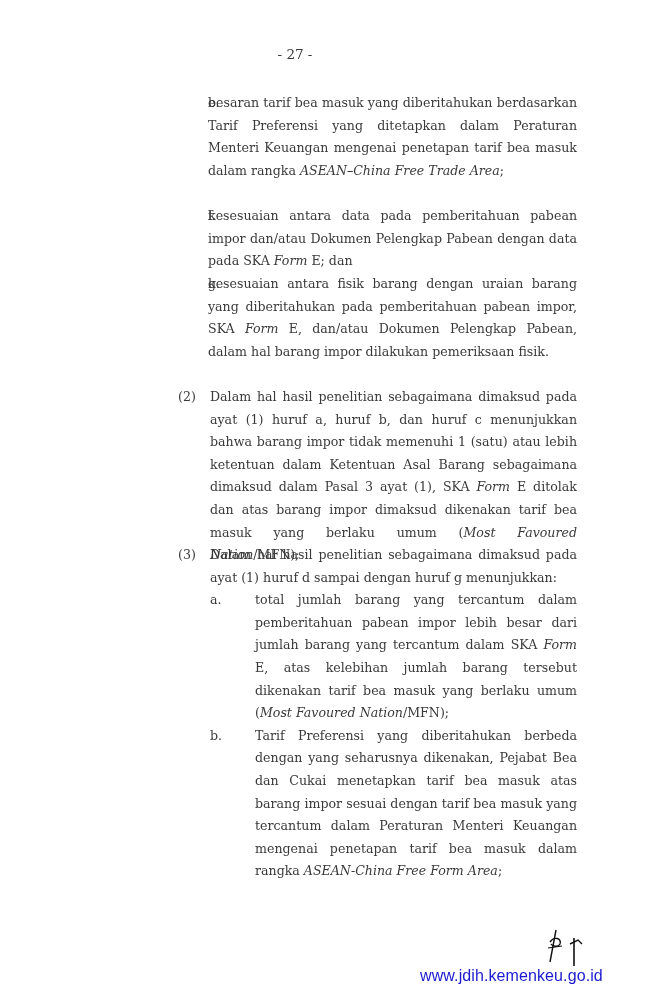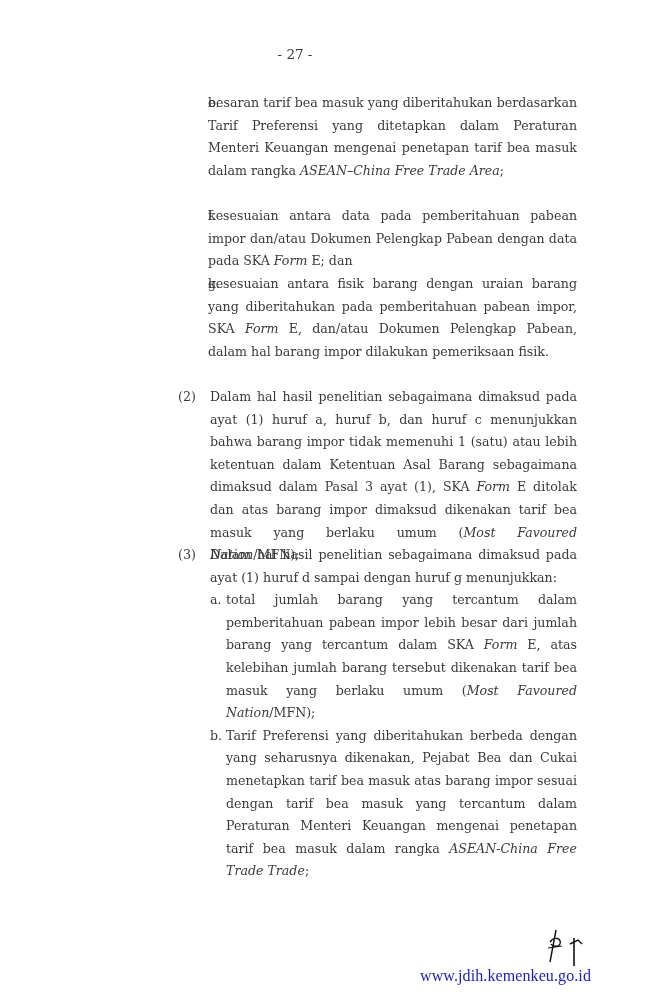--- a/index.html
+++ b/index.html
@@ -13,23 +13,23 @@
   i { font-style: italic; }
   .sub-e { left: 208px; top: 92px; width: 369px; }
   .sub-e .text, .sub-f .text, .sub-g .text { }
   .sub-f { left: 208px; top: 205px; width: 369px; }
   .sub-g { left: 208px; top: 273px; width: 369px; }
   .para-2 { left: 178px; top: 386px; width: 399px; }
   .para-2 .text { margin-left: 32px; }
   .para-3 { left: 178px; top: 544px; width: 399px; }
   .para-3 > .intro { margin-left: 32px; }
   .sub3 { position: relative; margin-left: 32px; }
-  .sub3 .text { margin-left: 16px; }
+  .sub3 .text { margin-left: 45px; }
   .signature { position: absolute; left: 540px; top: 928px; width: 60px; height: 40px; }
-  .footer-link { position: absolute; left: 420px; top: 967px; font-family: Liberation Serif, serif;
+  .footer-link { position: absolute; left: 420px; top: 967px; font-family: Liberation Sans, sans-serif;
                  font-size: 16px; color: #1a1ad0; letter-spacing: 0.1px; text-align: center; }
 </style>
 </head>
 <body>
 
 <div class="page-number">- 27 -</div>
 
 <div class="block sub-e">
   <span class="marker">e.</span>
   <div class="text"><span>besaran tarif bea masuk yang diberitahukan berdasarkan Tarif Preferensi yang ditetapkan dalam Peraturan Menteri Keuangan mengenai penetapan tarif bea masuk dalam rangka </span><i>ASEAN–China Free Trade Area</i><span>;</span></div>
@@ -52,21 +52,21 @@
 
 <div class="block para-3">
   <span class="marker">(3)</span>
   <div class="text intro">Dalam hal hasil penelitian sebagaimana dimaksud pada ayat (1) huruf d sampai dengan huruf g menunjukkan:</div>
   <div class="sub3">
     <span class="marker">a.</span>
     <div class="text"><span>total jumlah barang yang tercantum dalam pemberitahuan pabean impor lebih besar dari jumlah barang yang tercantum dalam SKA </span><i>Form</i><span> E, atas kelebihan jumlah barang tersebut dikenakan tarif bea masuk yang berlaku umum (</span><i>Most Favoured Nation</i><span>/MFN);</span></div>
   </div>
   <div class="sub3">
     <span class="marker">b.</span>
-    <div class="text"><span>Tarif Preferensi yang diberitahukan berbeda dengan yang seharusnya dikenakan, Pejabat Bea dan Cukai menetapkan tarif bea masuk atas barang impor sesuai dengan tarif bea masuk yang tercantum dalam Peraturan Menteri Keuangan mengenai penetapan tarif bea masuk dalam rangka </span><i>ASEAN-China Free Trade Trade</i><span>;</span></div>
+    <div class="text"><span>Tarif Preferensi yang diberitahukan berbeda dengan yang seharusnya dikenakan, Pejabat Bea dan Cukai menetapkan tarif bea masuk atas barang impor sesuai dengan tarif bea masuk yang tercantum dalam Peraturan Menteri Keuangan mengenai penetapan tarif bea masuk dalam rangka </span><i>ASEAN-China Free Form Area</i><span>;</span></div>
   </div>
 </div>
 
 <svg class="signature" viewBox="0 0 60 40">
   <path d="M16 2 L10 34" stroke="#111" stroke-width="1.4" fill="none"></path>
   <path d="M10 14 C14 8, 22 10, 20 16 C18 20, 12 18, 11 16" stroke="#111" stroke-width="1.4" fill="none"></path>
   <path d="M8 20 L22 18" stroke="#111" stroke-width="1.2" fill="none"></path>
   <path d="M34 10 L34 38" stroke="#111" stroke-width="1.6" fill="none"></path>
   <path d="M30 16 L38 12 L42 16" stroke="#111" stroke-width="1.4" fill="none"></path>
 </svg>

